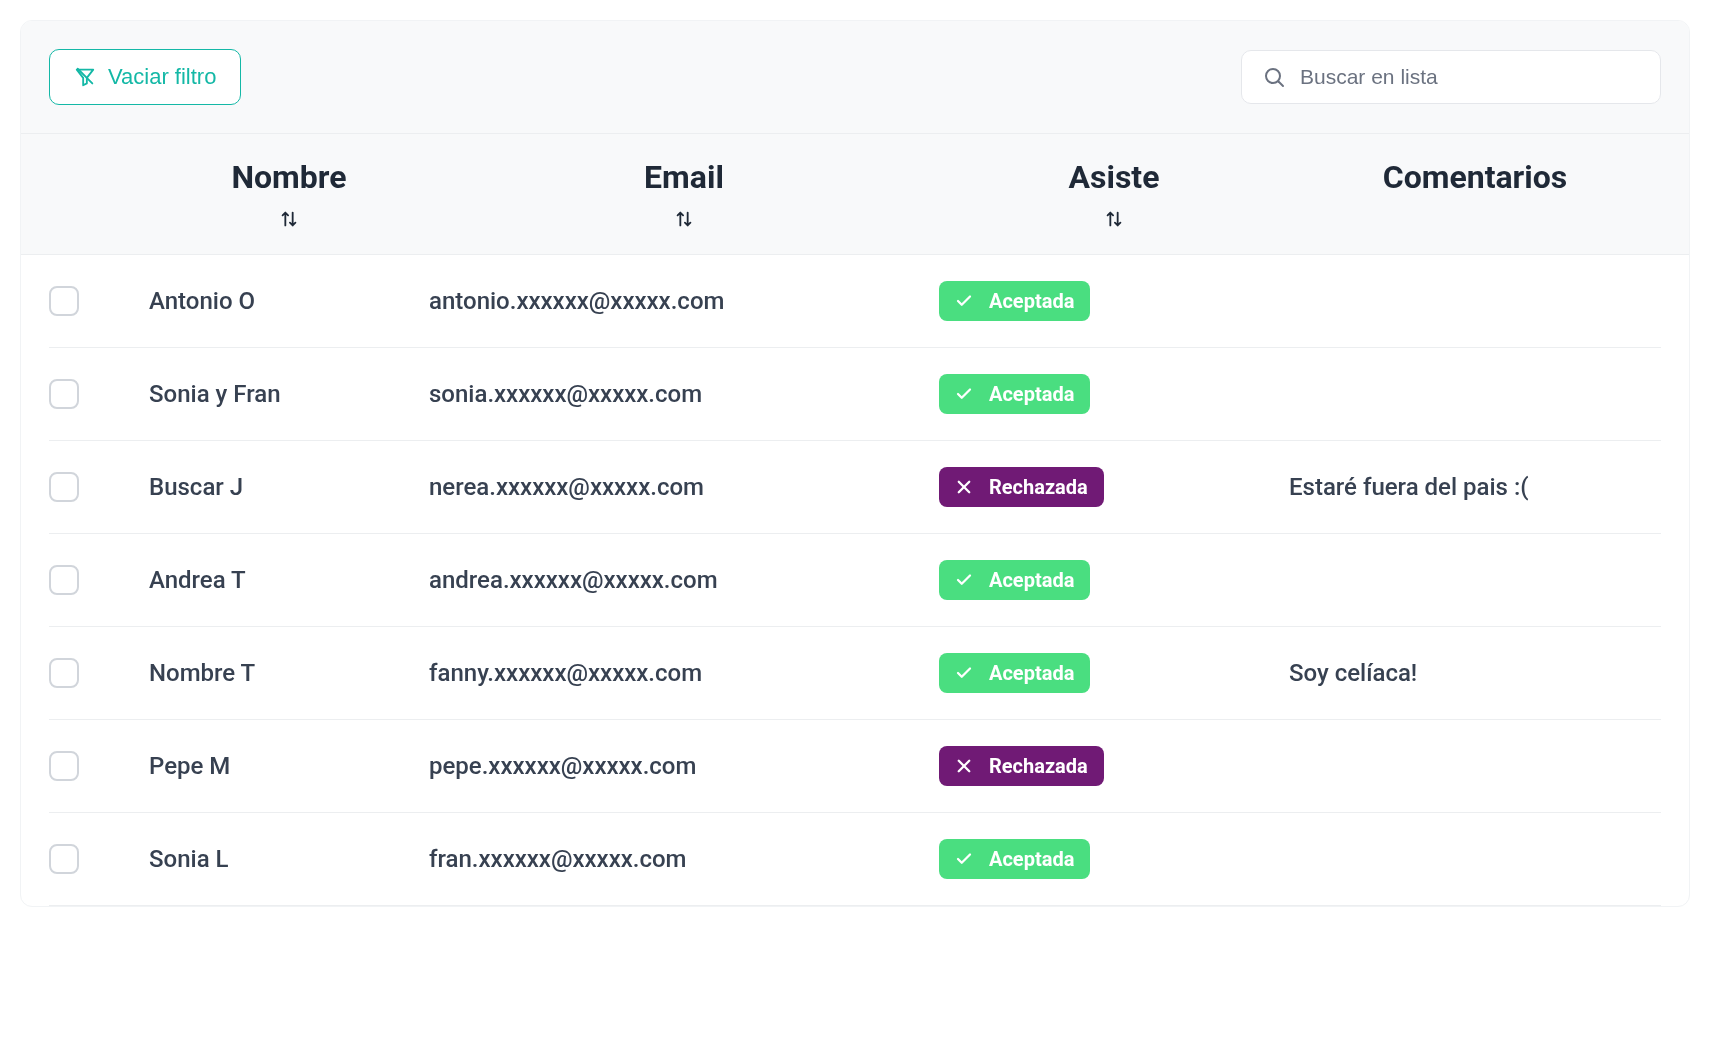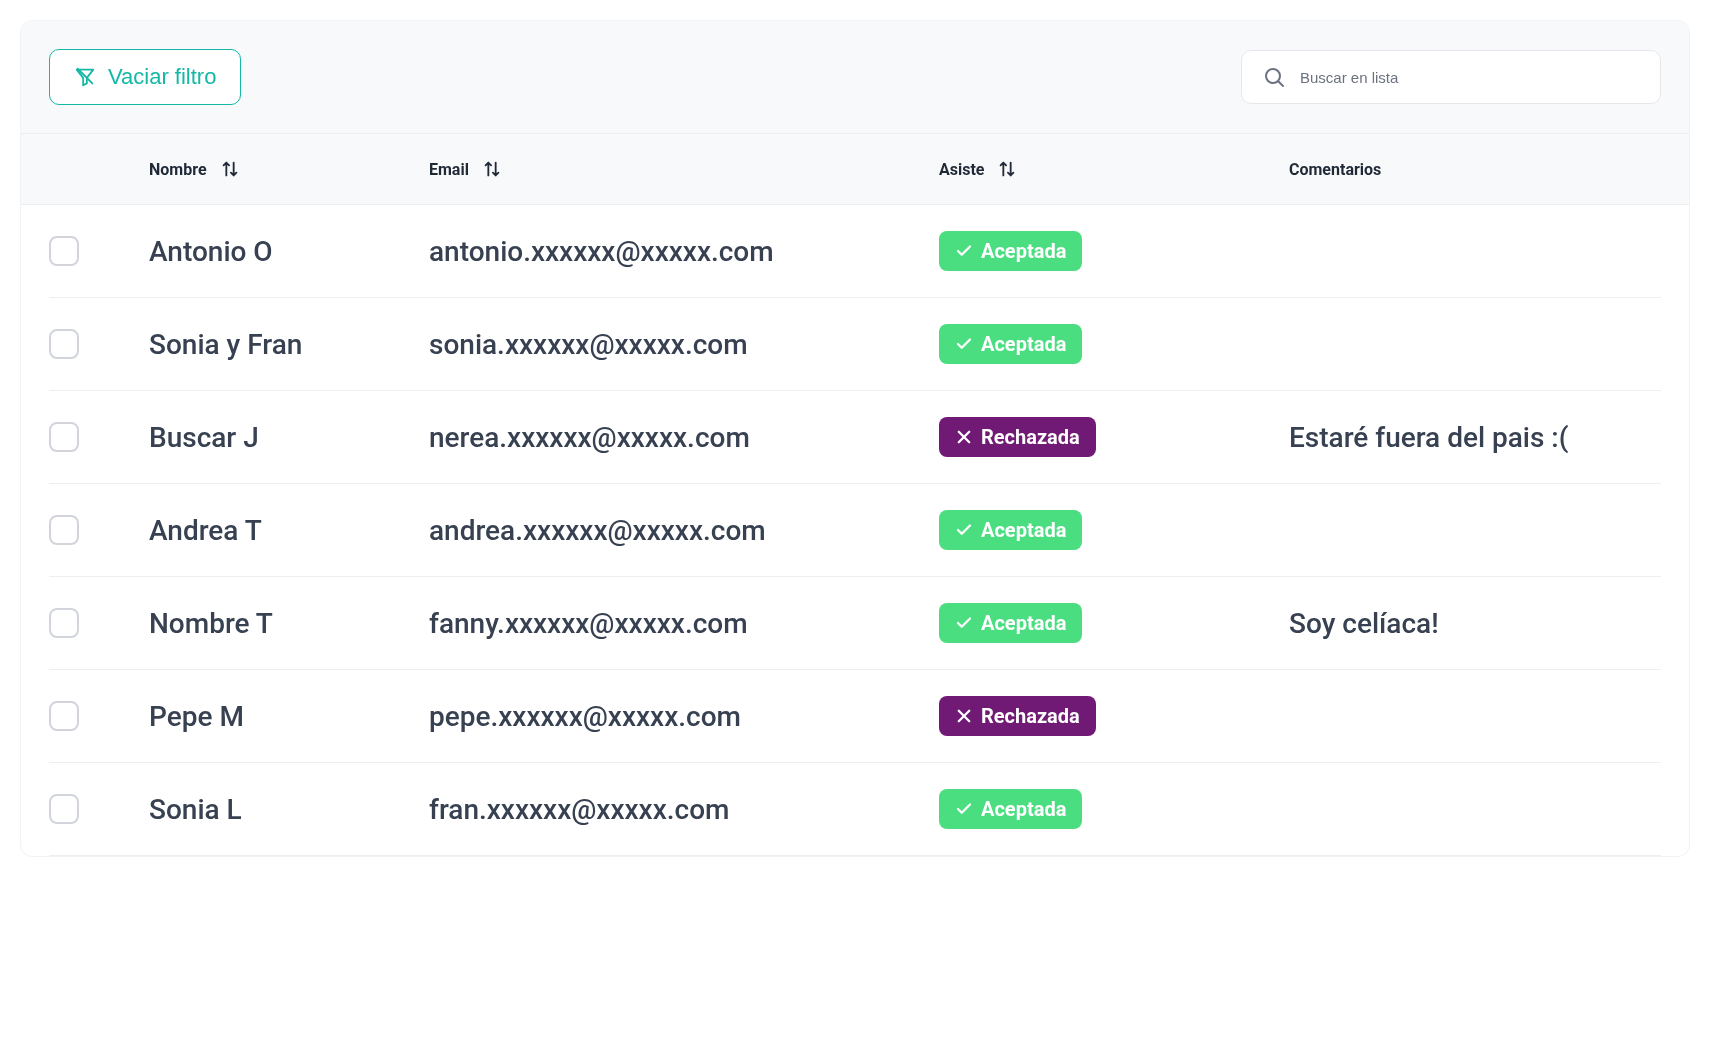--- a/index.html
+++ b/index.html
@@ -57,42 +57,43 @@
     }
     .search-wrapper svg {
       width: 24px;
       height: 24px;
       stroke: #6b7280;
       flex-shrink: 0;
     }
     .search-input {
       border: none;
       outline: none;
-      font-size: 15px;
+      font-size: 21px;
       color: #374151;
       flex: 1;
       background: transparent;
     }
     .search-input::placeholder {
       color: #6b7280;
     }
     .table-header {
       display: grid;
       grid-template-columns: 100px 280px 510px 350px 1fr;
       padding: 24px 28px;
       background: #f8f9fa;
       border-bottom: 1px solid #eceef0;
     }
     .th {
       display: flex;
       align-items: center;
       gap: 12px;
-      font-size: 16px;
+      font-size: 32px;
       font-weight: 700;
       color: #1f2937;
+      flex-direction: column;
     }
     .sort-icon {
       width: 22px;
       height: 22px;
       stroke: #1f2937;
       cursor: pointer;
     }
     .table-body {
       padding: 0 28px;
     }
@@ -105,28 +106,28 @@
     }
     .checkbox {
       width: 30px;
       height: 30px;
       border: 2px solid #d1d5db;
       border-radius: 8px;
       background: #ffffff;
       cursor: pointer;
     }
     .cell {
-      font-size: 28px;
+      font-size: 24px;
       color: #374151;
       font-weight: 500;
     }
     .status-badge {
       display: inline-flex;
       align-items: center;
-      gap: 8px;
+      gap: 16px;
       padding: 8px 16px;
       border-radius: 8px;
       font-size: 20px;
       font-weight: 700;
       color: #ffffff;
       width: fit-content;
     }
     .status-accepted {
       background: #4ade80;
     }

